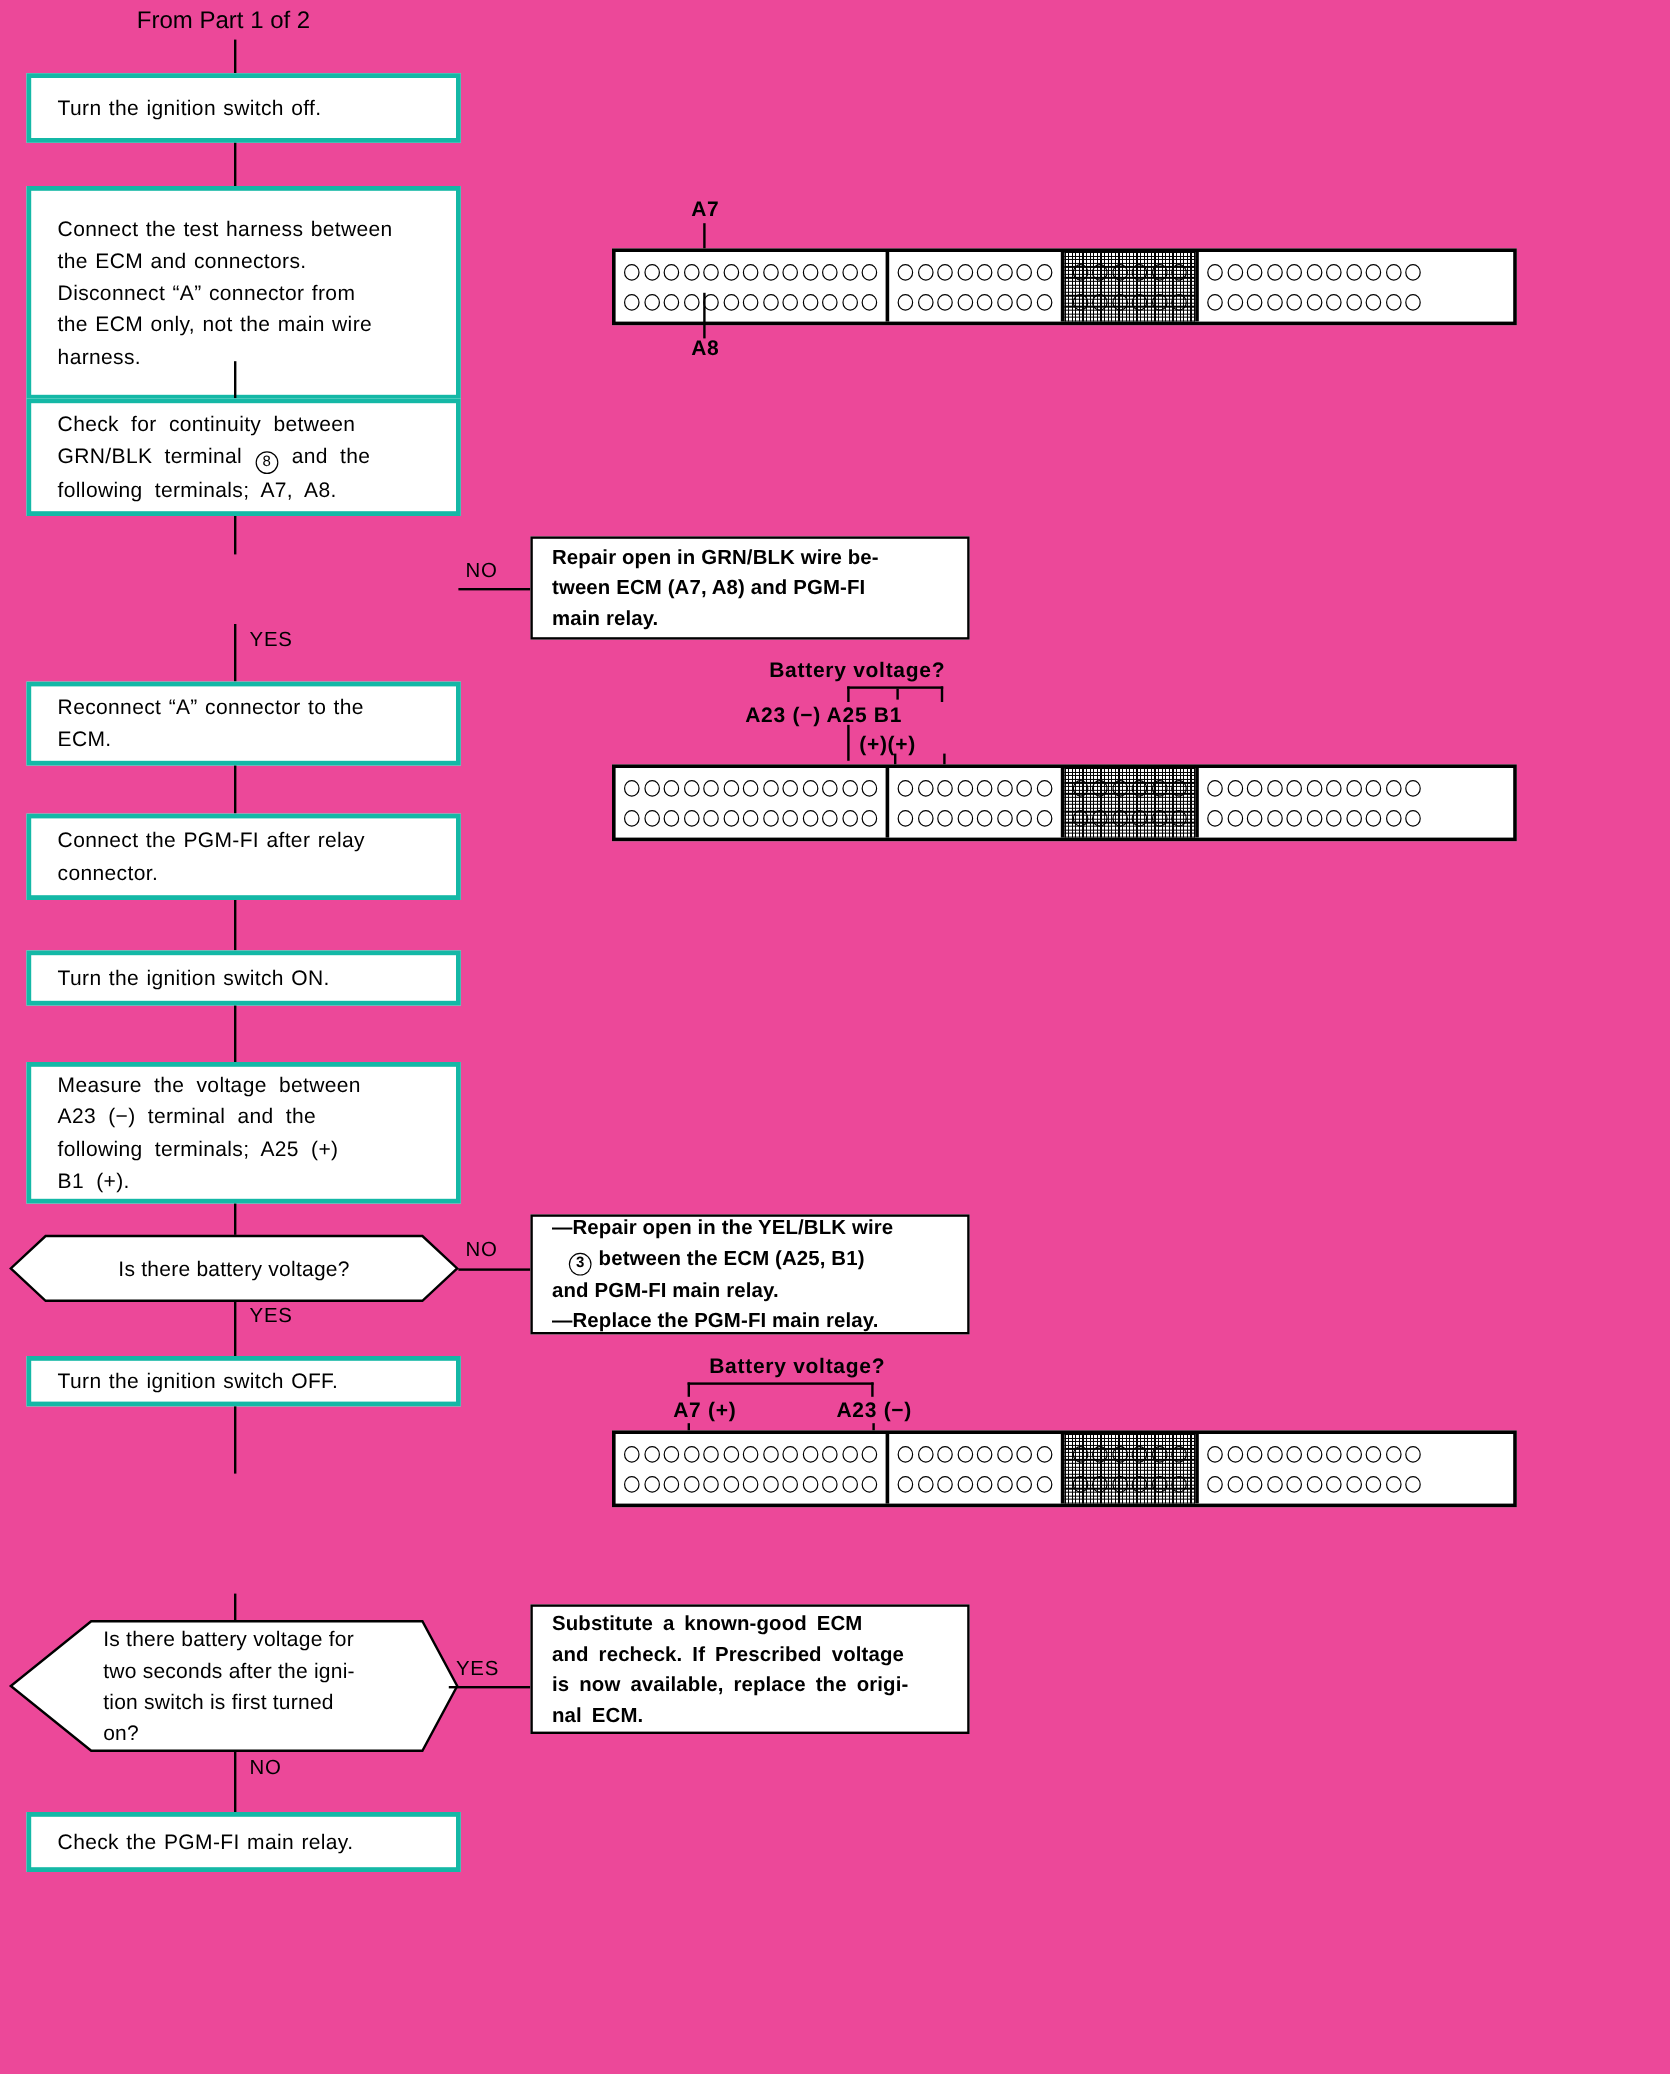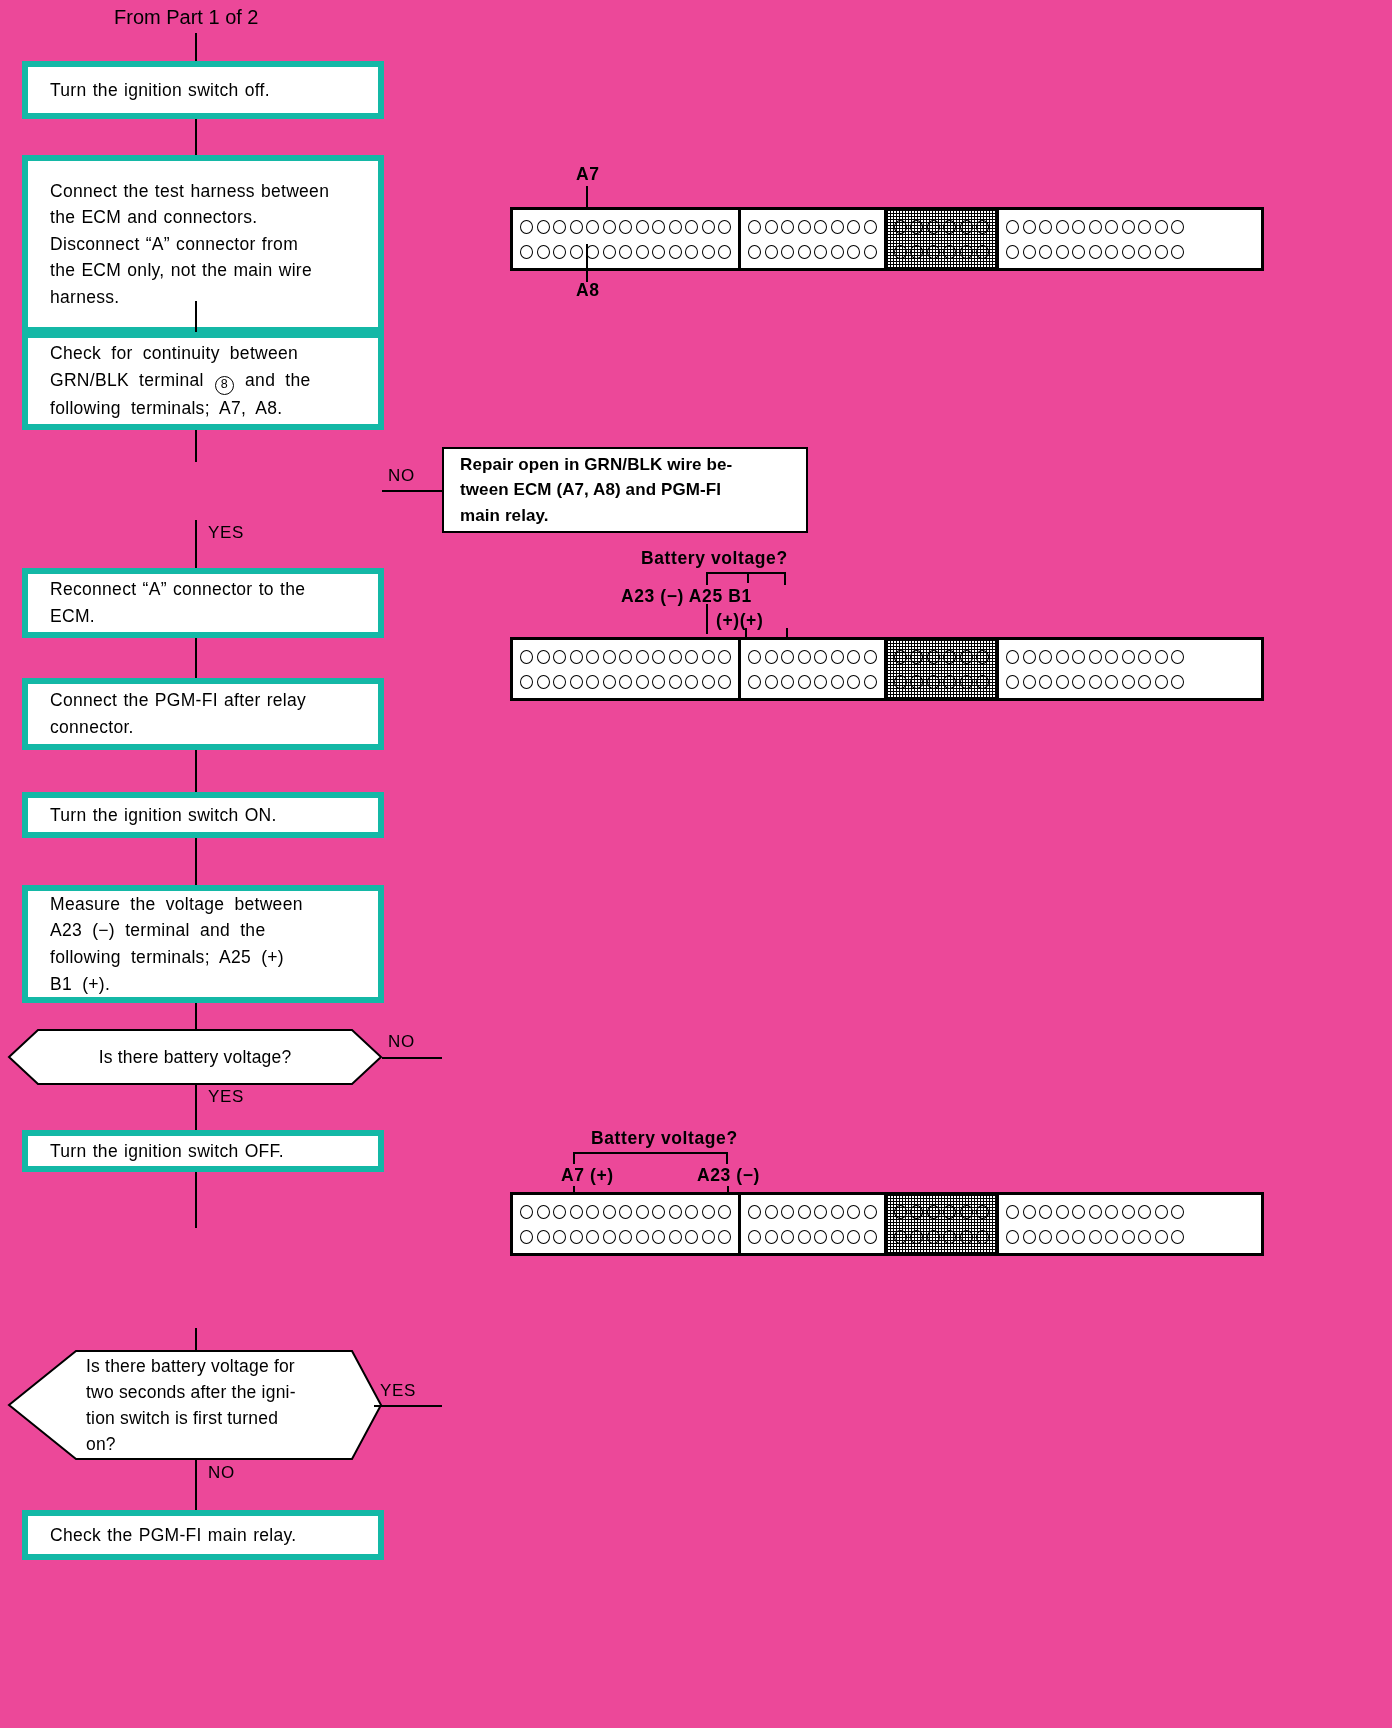--- a/index.html
+++ b/index.html
@@ -18,21 +18,21 @@
     overflow: hidden;
     background: #ec4899;
     text-decoration: underline;
   }
 
   
   .abs { position: absolute; box-sizing: border-box; }
 
   
   .proc {
-    border: 6px solid #14b8a6;
+    border: 4px solid #14b8a6;
     background: #fff;
     display: flex;
     align-items: center;
     padding: 6px 18px 6px 22px;
   }
   .proc .txt {
     font-size: 17.5px;
     line-height: 1.52;
     letter-spacing: 0.3px;
     white-space: pre-line;
@@ -233,20 +233,24 @@
       <polygon points="30,1 344,1 373,28 344,55 30,55 1,28" fill="#fff" stroke="#000" stroke-width="2"></polygon>
     </svg>
     <div class="dtxt">
         <span>Is there battery voltage?</span>
       </div>
   </div>
 
   <div class="hline" style="left:382px; top:1057px; width:60px;"></div>
   <div class="lbl" style="left:388px; top:1032px;">NO</div>
 
+  <div class="result abs" style="left:442px; top:1012px; width:366px; height:100px;">
+    <div class="txt"><span>—Repair open in the YEL/BLK wire</span><br><span style="display:inline-block;width:13px;"></span><span class="circnum">3</span><span> between the ECM (A25, B1)
+   and PGM-FI main relay.</span><br><span>—Replace the PGM-FI main relay.</span></div>
+  </div>
 
   <div class="vline" style="left:195px; top:1085px; height:45px;"></div>
   <div class="lbl" style="left:208px; top:1087px;">YES</div>
 
   <div class="proc abs" style="left:22px; top:1130px; width:362px; height:42px;">
     <div class="txt">Turn the ignition switch OFF.</div>
   </div>
 
   <div class="vline" style="left:195px; top:1172px; height:56px;"></div>
 
@@ -261,20 +265,26 @@
         <span>Is there battery voltage for
 two seconds after the igni-
 tion switch is first turned
 on?</span>
       </div>
   </div>
 
   <div class="hline" style="left:374px; top:1405px; width:68px;"></div>
   <div class="lbl" style="left:380px; top:1381px;">YES</div>
 
+  <div class="result abs just" style="left:442px; top:1337px; width:366px; height:108px;">
+    <div class="txt">Substitute  a  known-good  ECM
+and recheck. If Prescribed voltage
+is now available, replace the origi-
+nal ECM.</div>
+  </div>
 
   <div class="vline" style="left:195px; top:1460px; height:50px;"></div>
   <div class="lbl" style="left:208px; top:1463px;">NO</div>
 
   <div class="proc abs" style="left:22px; top:1510px; width:362px; height:50px;">
     <div class="txt">Check the PGM-FI main relay.</div>
   </div>
 
   <div class="lbl bold" style="left:576px; top:164px;">A7</div>
   <div class="leader" style="left:586px; top:186px; height:46px;"></div>

